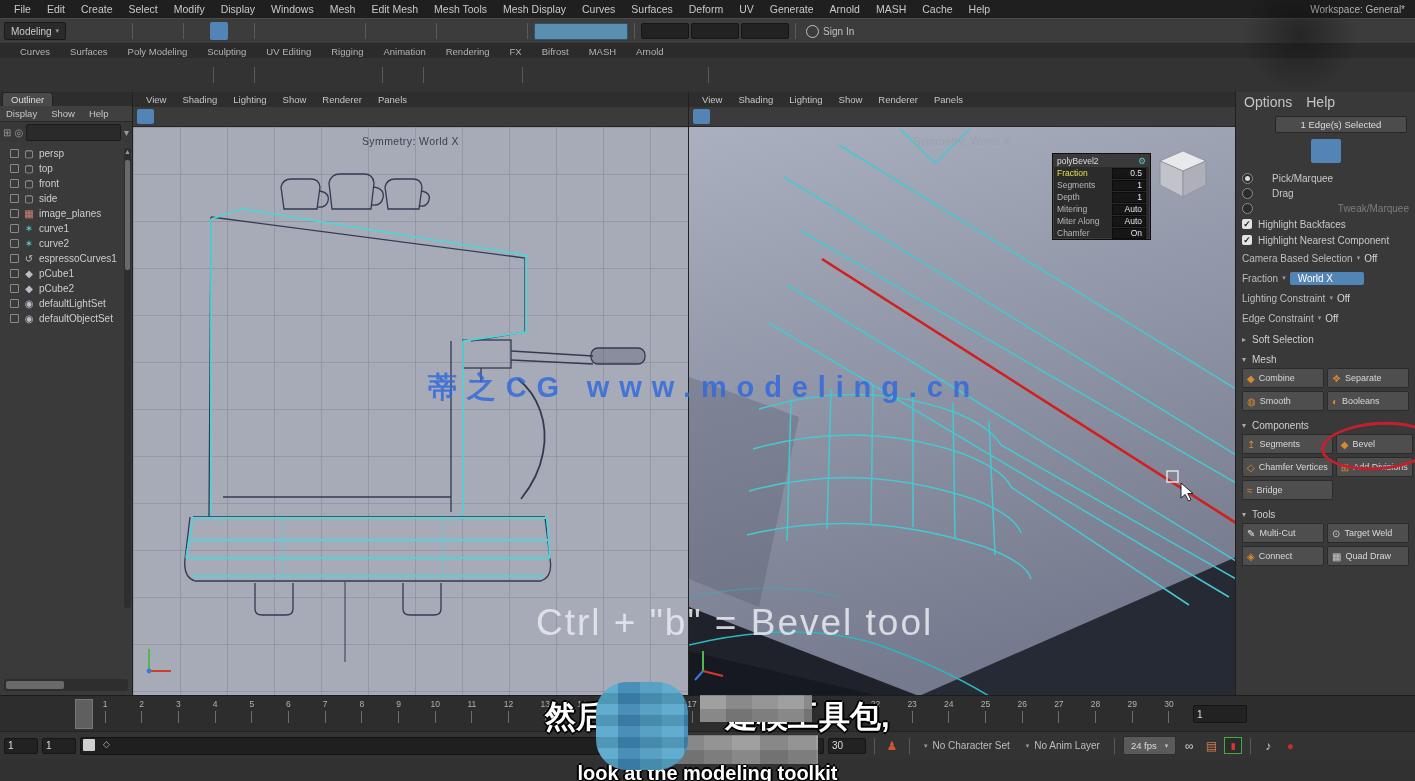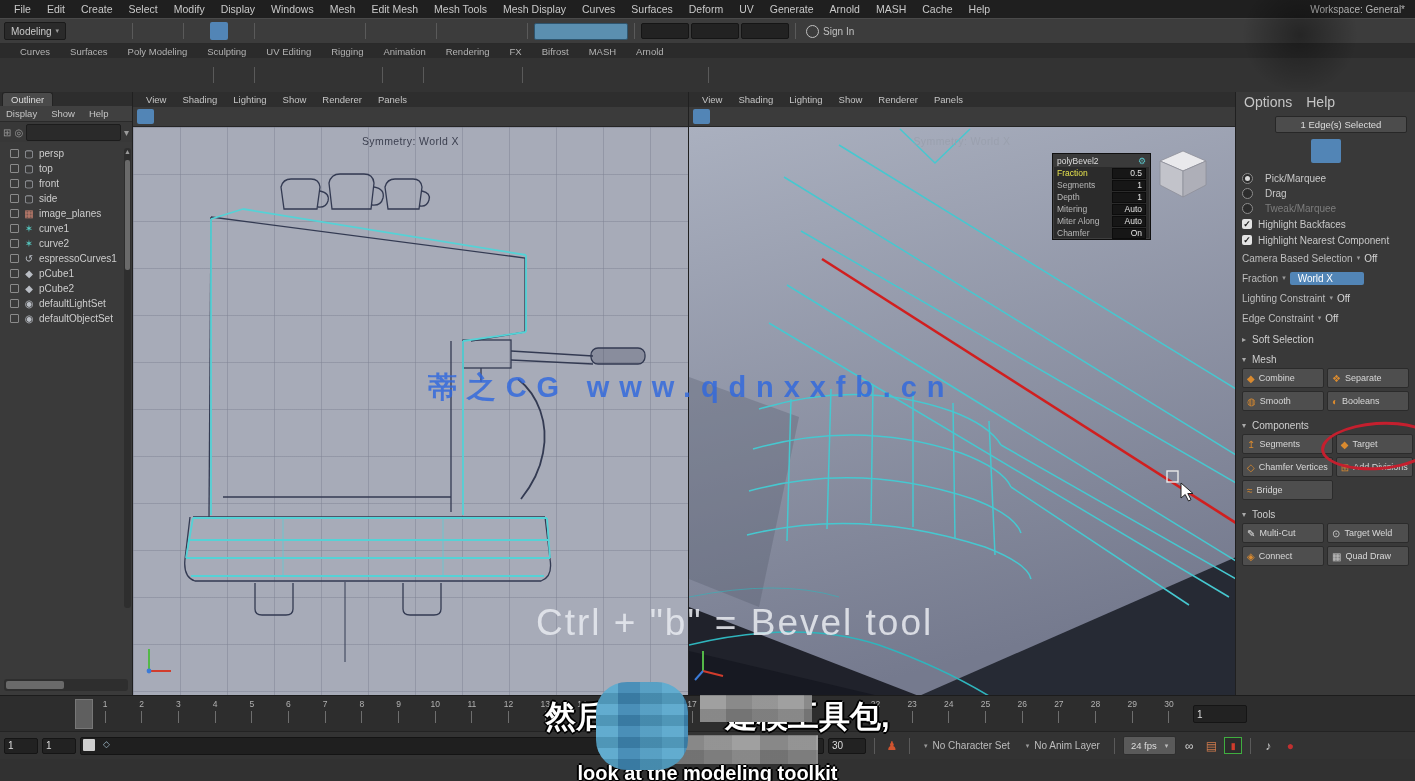--- a/index.html
+++ b/index.html
@@ -86,24 +86,24 @@
           text-align:right;padding:0 3px;height:9px;line-height:9px;}
   
   #toolkit{width:179px;background:#393939;display:flex;flex-direction:column;box-sizing:border-box;
            padding:0 6px;font-size:10px;}
   #toolkit-menus{height:16px;display:flex;align-items:center;gap:14px;color:#c5c5c5;font-size:14px;margin:2px 0 2px 2px;}
   #sel-summary{align-self:flex-end;background:#4c4c4c;border:1px solid #272727;border-radius:2px;color:#ddd;
                font-size:9.5px;padding:2px 10px;margin:4px 2px 4px 0;width:110px;text-align:center;}
   #mode-icons{display:flex;justify-content:space-between;margin:2px 2px 8px 2px;}
   .mode-ic{width:30px;height:24px;display:flex;align-items:center;justify-content:center;font-size:15px;border-radius:2px;}
   .mode-ic.active{background:#5285b6;color:#fff;}
-  .tk-radio{display:flex;align-items:center;gap:12px;height:15px;color:#c8c8c8;}
+  .tk-radio{display:flex;align-items:center;gap:19px;height:15px;color:#c8c8c8;}
   .tk-radio .rb{width:9px;height:9px;border-radius:50%;border:1px solid #8d8d8d;background:#2c2c2c;position:relative;}
   .tk-radio.checked .rb::after{content:"";position:absolute;left:2px;top:2px;width:5px;height:5px;border-radius:50%;background:#d8d8d8;}
-  .tk-radio.dim{color:#7d7d7d;}
+  .tk-radio.dim{color:#7d7d7d;justify-content:space-between;}
   .tk-check{display:flex;align-items:center;gap:6px;height:16px;color:#c8c8c8;}
   .tk-check .cb{width:10px;height:10px;background:#e4e4e4;border-radius:2px;color:#1a1a1a;font-size:9px;
                 line-height:10px;text-align:center;font-weight:bold;}
   .tk-drop{display:flex;align-items:center;height:20px;color:#bdbdbd;gap:4px;}
   .tk-drop .car{font-size:7px;color:#9a9a9a;}
   .tk-drop .val{color:#d5d5d5;}
   .tk-drop .chip{background:#5285b6;color:#fff;padding:1px 8px;border-radius:2px;min-width:58px;}
   .tk-section{display:flex;align-items:center;gap:6px;height:18px;color:#cfcfcf;margin-top:2px;}
   .tk-section .tri{font-size:8px;color:#aaa;}
   .tk-grid{display:grid;grid-template-columns:1fr 1fr;gap:3px;margin-bottom:3px;}
@@ -653,21 +653,21 @@
         <span>Components</span>
       </div>
       <div class="tk-grid">
 
       <div class="tk-btn">
             <span class="ic" style="color: rgb(217, 138, 47);">↥</span>
             <span>Segments</span>
           </div>
           <div class="tk-btn">
             <span class="ic" style="color: rgb(217, 138, 47);">◆</span>
-            <span>Target</span>
+            <span>Bevel</span>
           <div class="annot-ellipse"></div>
           </div>
           <div class="tk-btn">
             <span class="ic" style="color: rgb(217, 138, 47);">◇</span>
             <span>Chamfer Vertices</span>
           </div>
           <div class="tk-btn">
             <span class="ic" style="color: rgb(217, 138, 47);">⊞</span>
             <span>Add Divisions</span>
           </div>
@@ -780,21 +780,21 @@
         <span>▮</span>
       </span>
     <div class="sep"></div>
     <span class="b-ic">♪</span>
     <span class="b-ic" style="color:#c03030">●</span>
   </div>
 
   <div id="bottom-strip"></div>
 
   <div id="corner-shade"></div>
-  <div id="site-mark">蒂之CG www.qdnxxfb.cn</div>
+  <div id="site-mark">蒂之CG www.modeling.cn</div>
   <div id="ctrl-hint">Ctrl + "b" = Bevel tool</div>
   <div id="zh-sub">
     <span>然后我</span>
     <span id="zh-gap"></span>
     <span>建模工具包,</span>
   </div>
   <div id="en-sub">look at the modeling toolkit</div>
   <div class="mosaic-blue"></div>
   <div class="mosaic-gray1"></div>
   <div class="mosaic-gray2"></div>

